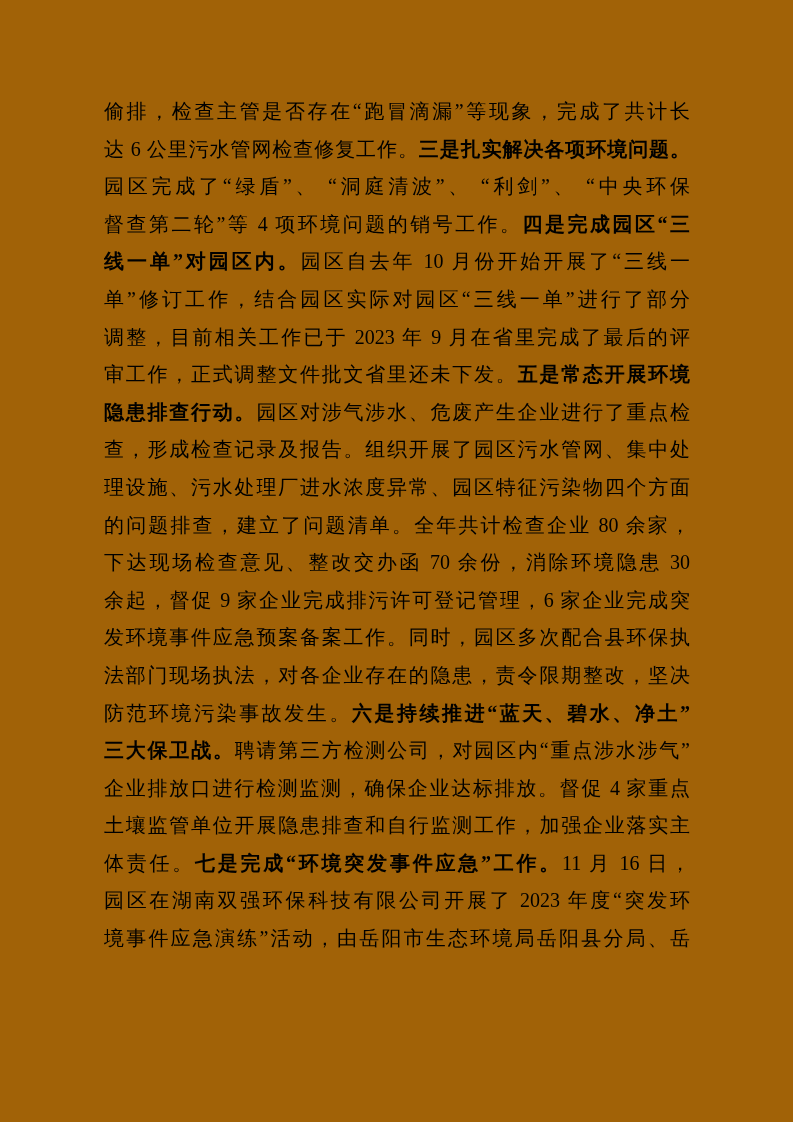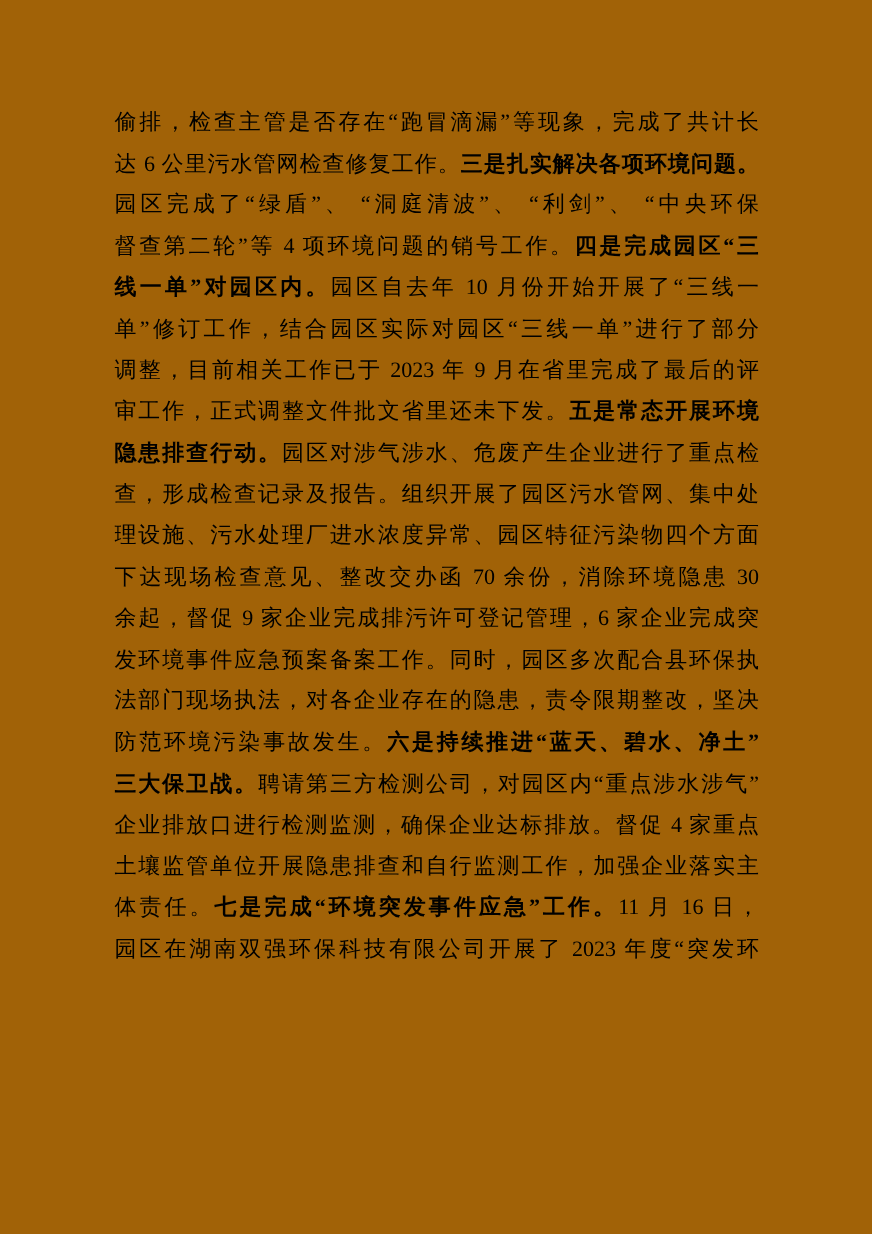--- a/index.html
+++ b/index.html
@@ -47,24 +47,26 @@
       <div class="line"><span>达 6 公里污水管网检查修复工作。</span><span class="seg-bold">三是扎实解决各项环境问题。</span></div>
       <div class="line"><span>园区完成了“绿盾”、 “洞庭清波”、 “利剑”、 “中央环保</span></div>
       <div class="line"><span>督查第二轮”等 4 项环境问题的销号工作。</span><span class="seg-bold">四是完成园区“三</span></div>
       <div class="line"><span class="seg-bold">线一单”对园区内。</span><span>园区自去年 10 月份开始开展了“三线一</span></div>
       <div class="line"><span>单”修订工作，结合园区实际对园区“三线一单”进行了部分</span></div>
       <div class="line"><span>调整，目前相关工作已于 2023 年 9 月在省里完成了最后的评</span></div>
       <div class="line"><span>审工作，正式调整文件批文省里还未下发。</span><span class="seg-bold">五是常态开展环境</span></div>
       <div class="line"><span class="seg-bold">隐患排查行动。</span><span>园区对涉气涉水、危废产生企业进行了重点检</span></div>
       <div class="line"><span>查，形成检查记录及报告。组织开展了园区污水管网、集中处</span></div>
       <div class="line"><span>理设施、污水处理厂进水浓度异常、园区特征污染物四个方面</span></div>
+      <div class="line"><span>的问题排查，建立了问题清单。全年共计检查企业 80 余家，</span></div>
       <div class="line"><span>下达现场检查意见、整改交办函 70 余份，消除环境隐患 30</span></div>
       <div class="line"><span>余起，督促 9 家企业完成排污许可登记管理，6 家企业完成突</span></div>
       <div class="line"><span>发环境事件应急预案备案工作。同时，园区多次配合县环保执</span></div>
       <div class="line"><span>法部门现场执法，对各企业存在的隐患，责令限期整改，坚决</span></div>
       <div class="line"><span>防范环境污染事故发生。</span><span class="seg-bold">六是持续推进“蓝天、碧水、净土”</span></div>
       <div class="line"><span class="seg-bold">三大保卫战。</span><span>聘请第三方检测公司，对园区内“重点涉水涉气”</span></div>
       <div class="line"><span>企业排放口进行检测监测，确保企业达标排放。督促 4 家重点</span></div>
       <div class="line"><span>土壤监管单位开展隐患排查和自行监测工作，加强企业落实主</span></div>
       <div class="line"><span>体责任。</span><span class="seg-bold">七是完成“环境突发事件应急”工作。</span><span>11 月 16 日，</span></div>
       <div class="line"><span>园区在湖南双强环保科技有限公司开展了 2023 年度“突发环</span></div>
+      <div class="line"><span>境事件应急演练”活动，由岳阳市生态环境局岳阳县分局、岳</span></div>
     </div>
 </div>
 
 </body></html>

